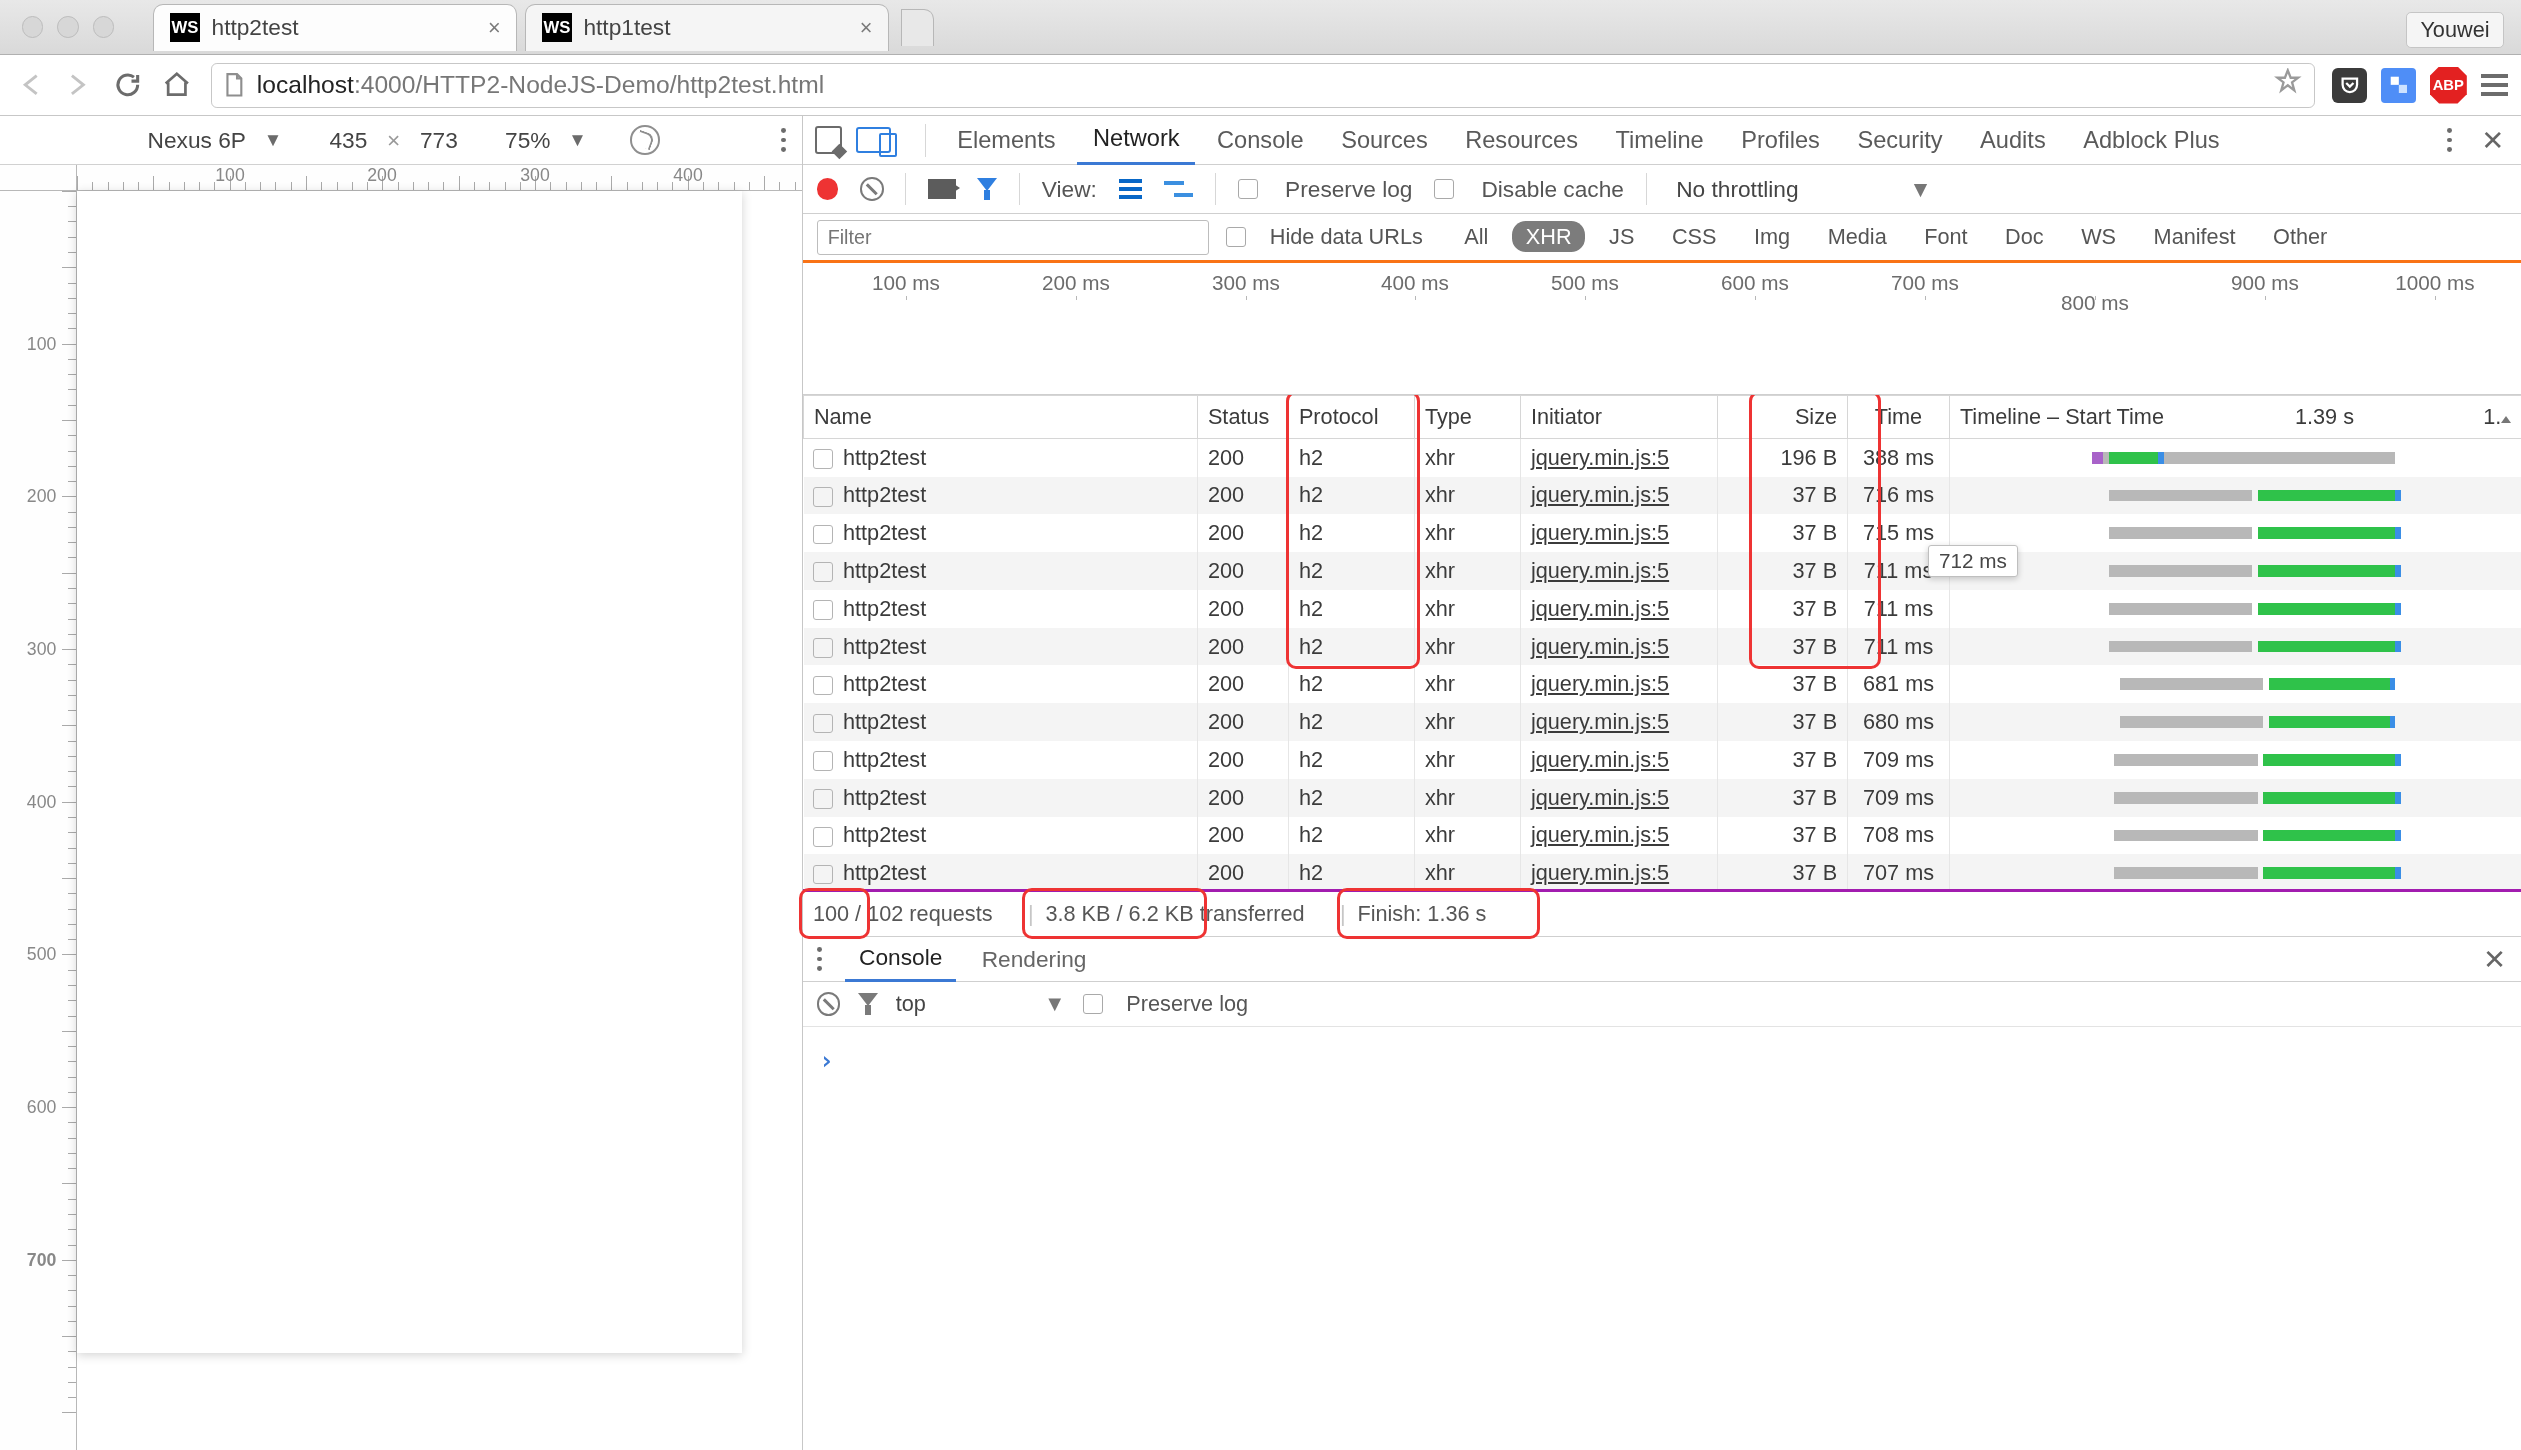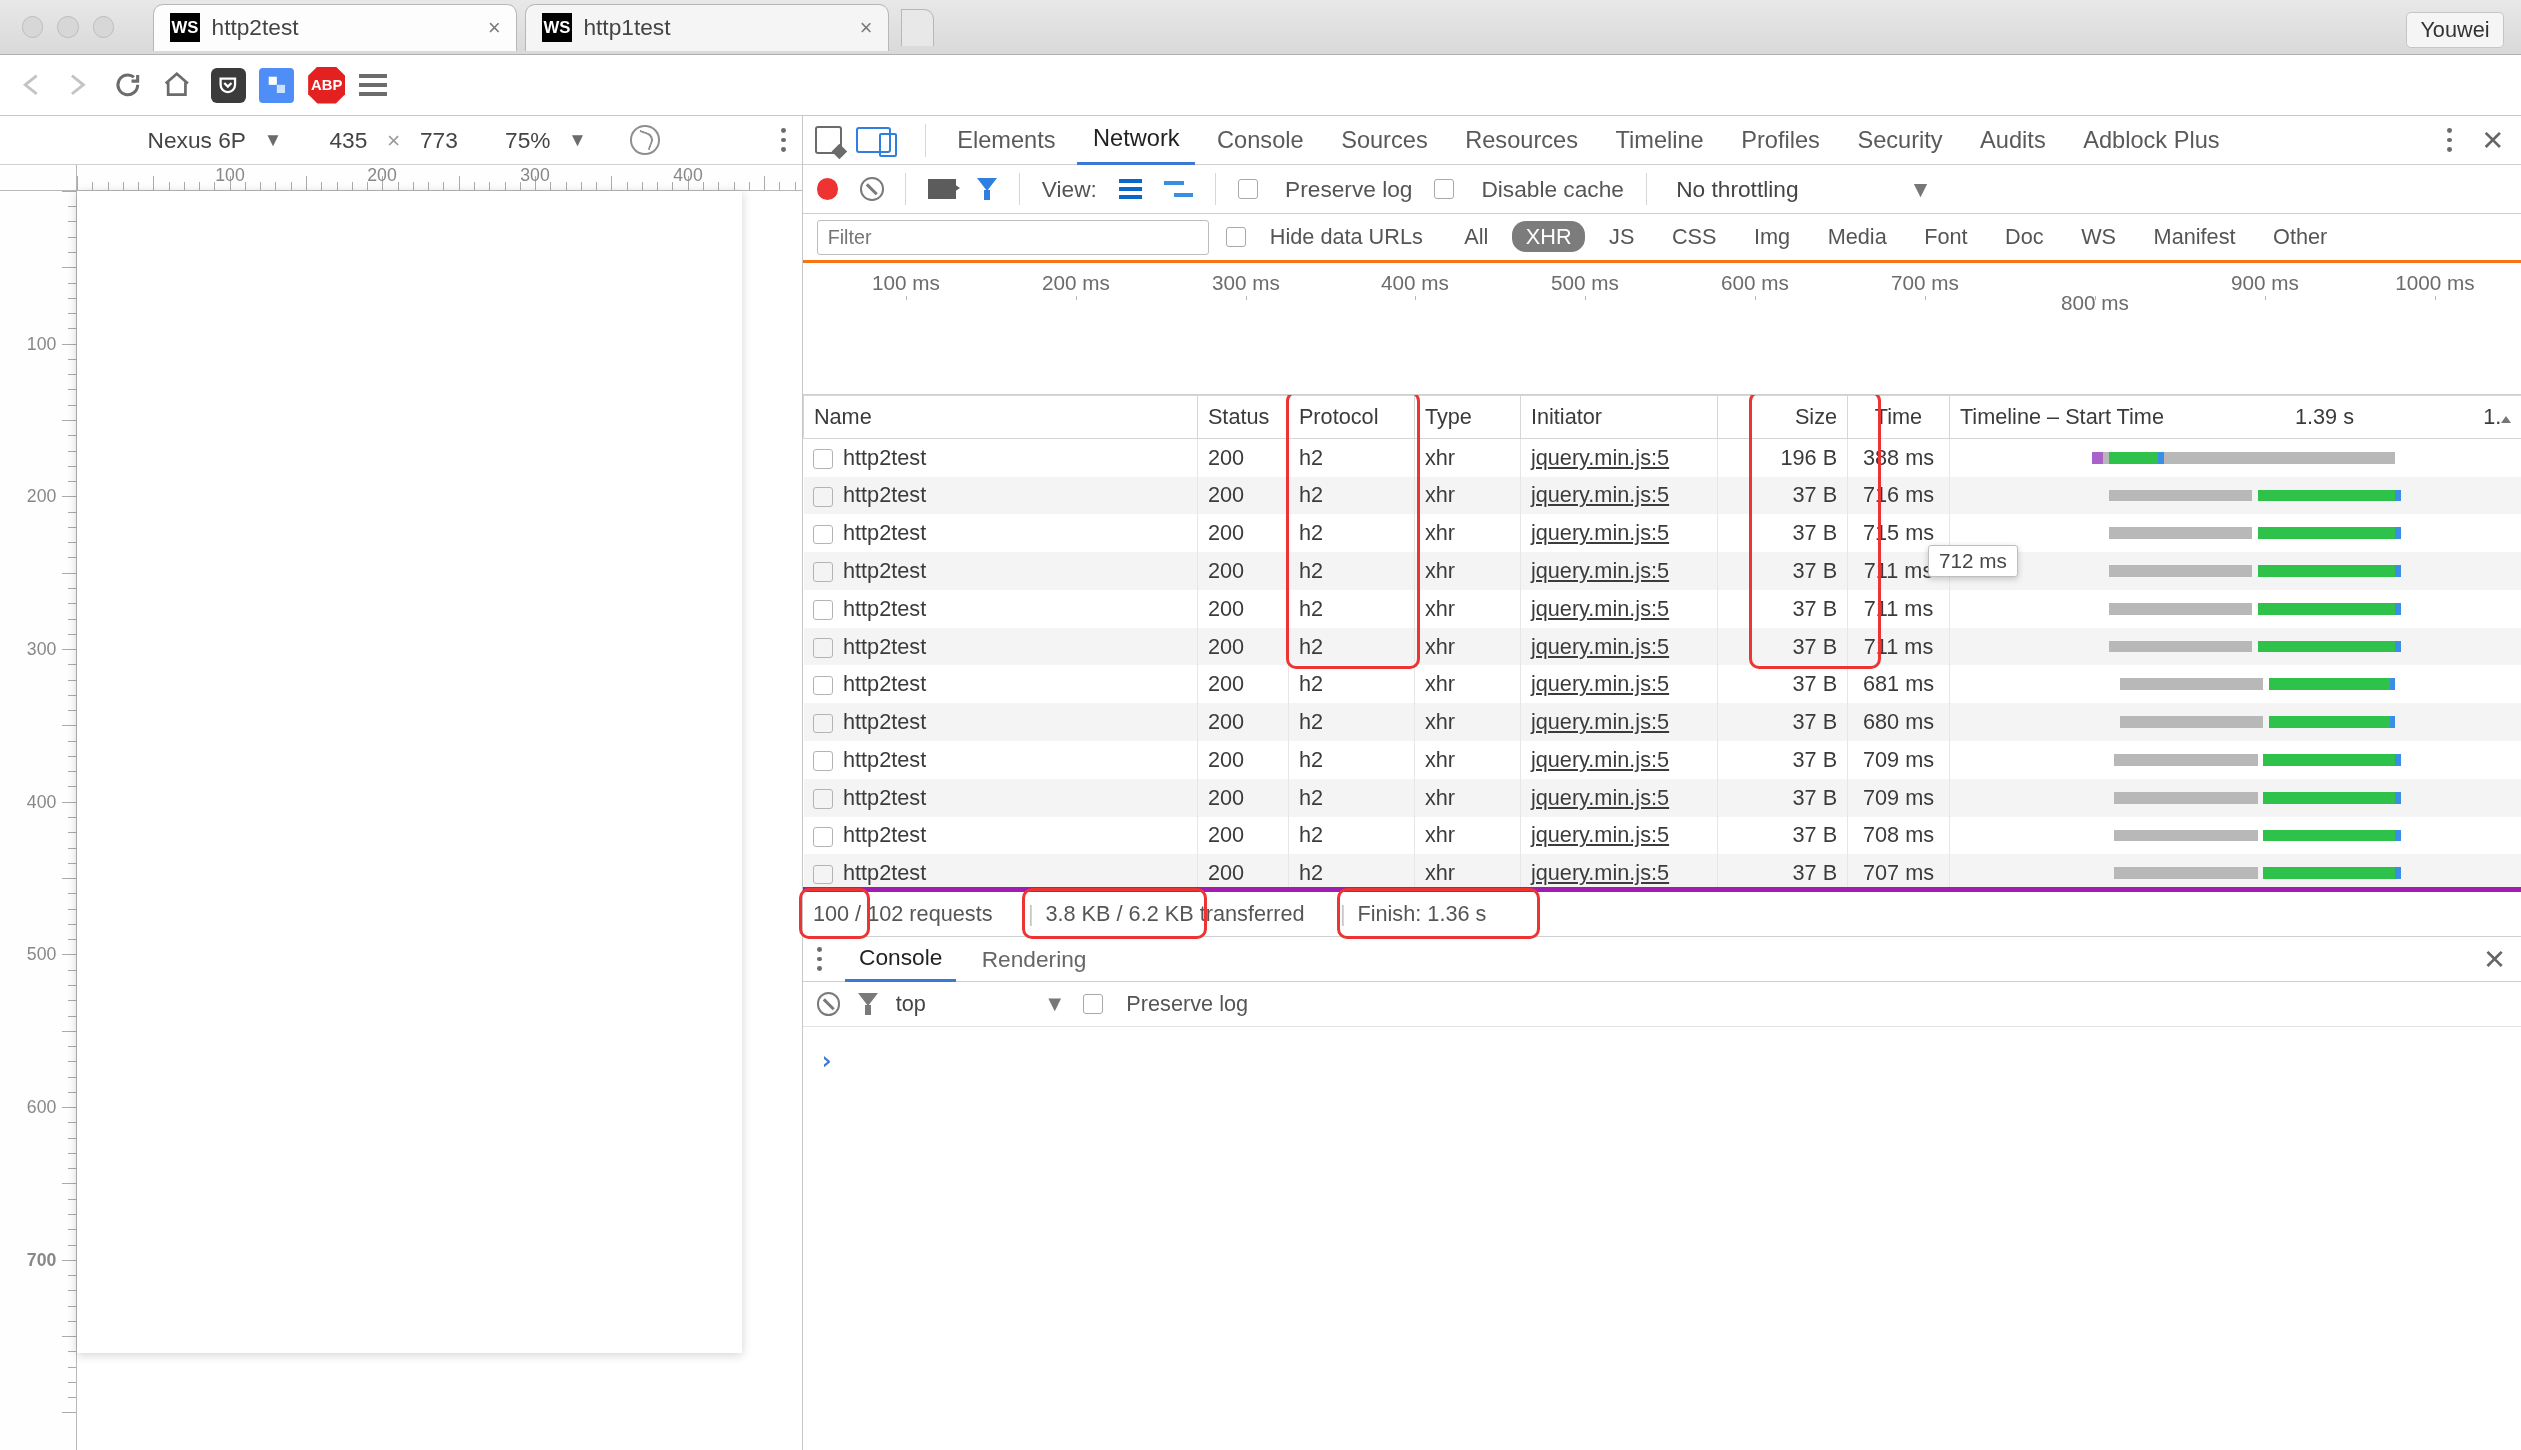--- a/index.html
+++ b/index.html
@@ -96,21 +96,21 @@
 .filter-pill { padding: 3px 13.8px; border-radius: 13.8px; }
 .filter-pill.active { background:#7c7c7c; color:#fff;}
 .filter-bar .chk { width:19.7px; height:19.7px; border:1.5px solid #a9a9a9; border-radius:3px; margin-right:5.9px;}
 
 
 .tl-ruler { height: 132px; border-bottom: 1px solid #cfcfcf; position:relative; font-size:20.7px; color:#6c6c6c;}
 .tl-ruler .lbl { position:absolute; top:7.9px; transform: translateX(-50%);}
 .tl-ruler .tick { position:absolute; top:33px; width:1px; height:3.9px; background:#b7b7b7;}
 
 
-.req-table-wrap { position:relative; height: 497px; overflow: hidden; border-bottom:5px solid #a21caf; }
+.req-table-wrap { position:relative; height: 497px; overflow: hidden; border-bottom:3px solid #a21caf; }
 .req-table { width: 100%; border-collapse: collapse; table-layout: fixed; font-size:21.7px; color:#3b3b3b;}
 .req-table th { text-align:left; font-weight:normal; padding: 7.9px 9.9px; border:1px solid #d6d6d6; background:#fff; position:sticky; top:0;}
 .req-table td { padding: 5.9px 9.9px; border-right:1px solid #e6e6e6; white-space:nowrap;}
 .req-table tr.odd { background:#f4f4f4;}
 .req-table .file-chk { display:inline-block; width:19.7px; height:19.7px; border:1.5px solid #b4b4b4; border-radius:3px; margin-right:9.9px; vertical-align:middle;}
 .req-table .link { text-decoration: underline; color:#3b3b3b;}
 .col-name { width: 394px;}
 .col-status { width: 91px;}
 .col-proto { width: 126px;}
 .col-type { width: 106px;}
@@ -199,20 +199,31 @@
         <path d="M20 12a8 8 0 1 1-3-6.2"></path>
         <path d="M20 4v5h-5"></path>
       </svg>
     </div>
   <div class="nav-icon">
       <svg width="29.6" height="29.6" viewBox="0 0 24 24" fill="none" stroke="currentColor" stroke-width="2.2">
         <path d="M3 11 L12 3 L21 11"></path>
         <path d="M5 10v10h14V10"></path>
       </svg>
     </div>
+  <div class="addr-bar">
+    <svg width="21.7" height="25.6" viewBox="0 0 20 24" fill="none" stroke="#8e8e8e" stroke-width="2">
+        <path d="M4 2h9l4 4v16H4z"></path>
+        <path d="M13 2v4h4"></path>
+      </svg>
+    <span class="addr-text"><span>localhost</span><span class="hostcolon">:4000</span><span class="rest">/HTTP2-NodeJS-Demo/http2test.html</span></span>
+    <span style="flex:1"></span>
+    <span class="star-icon"><svg viewBox="0 0 24 24" fill="none" stroke="currentColor" stroke-width="2">
+          <path d="M12 2l2.5 6.5H21l-5.3 4 2 7L12 15l-5.7 4.5 2-7L3 8.5h6.5z"></path>
+        </svg></span>
+  </div>
   <div class="right-icons">
     <div class="pocket">
         <svg width="21.7" height="21.7" viewBox="0 0 24 24" fill="none" stroke="#fff" stroke-width="2.5">
           <path d="M4 5h16v7a8 8 0 0 1-16 0z"></path>
           <path d="M8 10l4 4 4-4"></path>
         </svg>
       </div>
     <div class="gtr">
         <svg width="21.7" height="21.7" viewBox="0 0 24 24" fill="#fff">
           <path d="M3 3h9v9H3z"></path>

